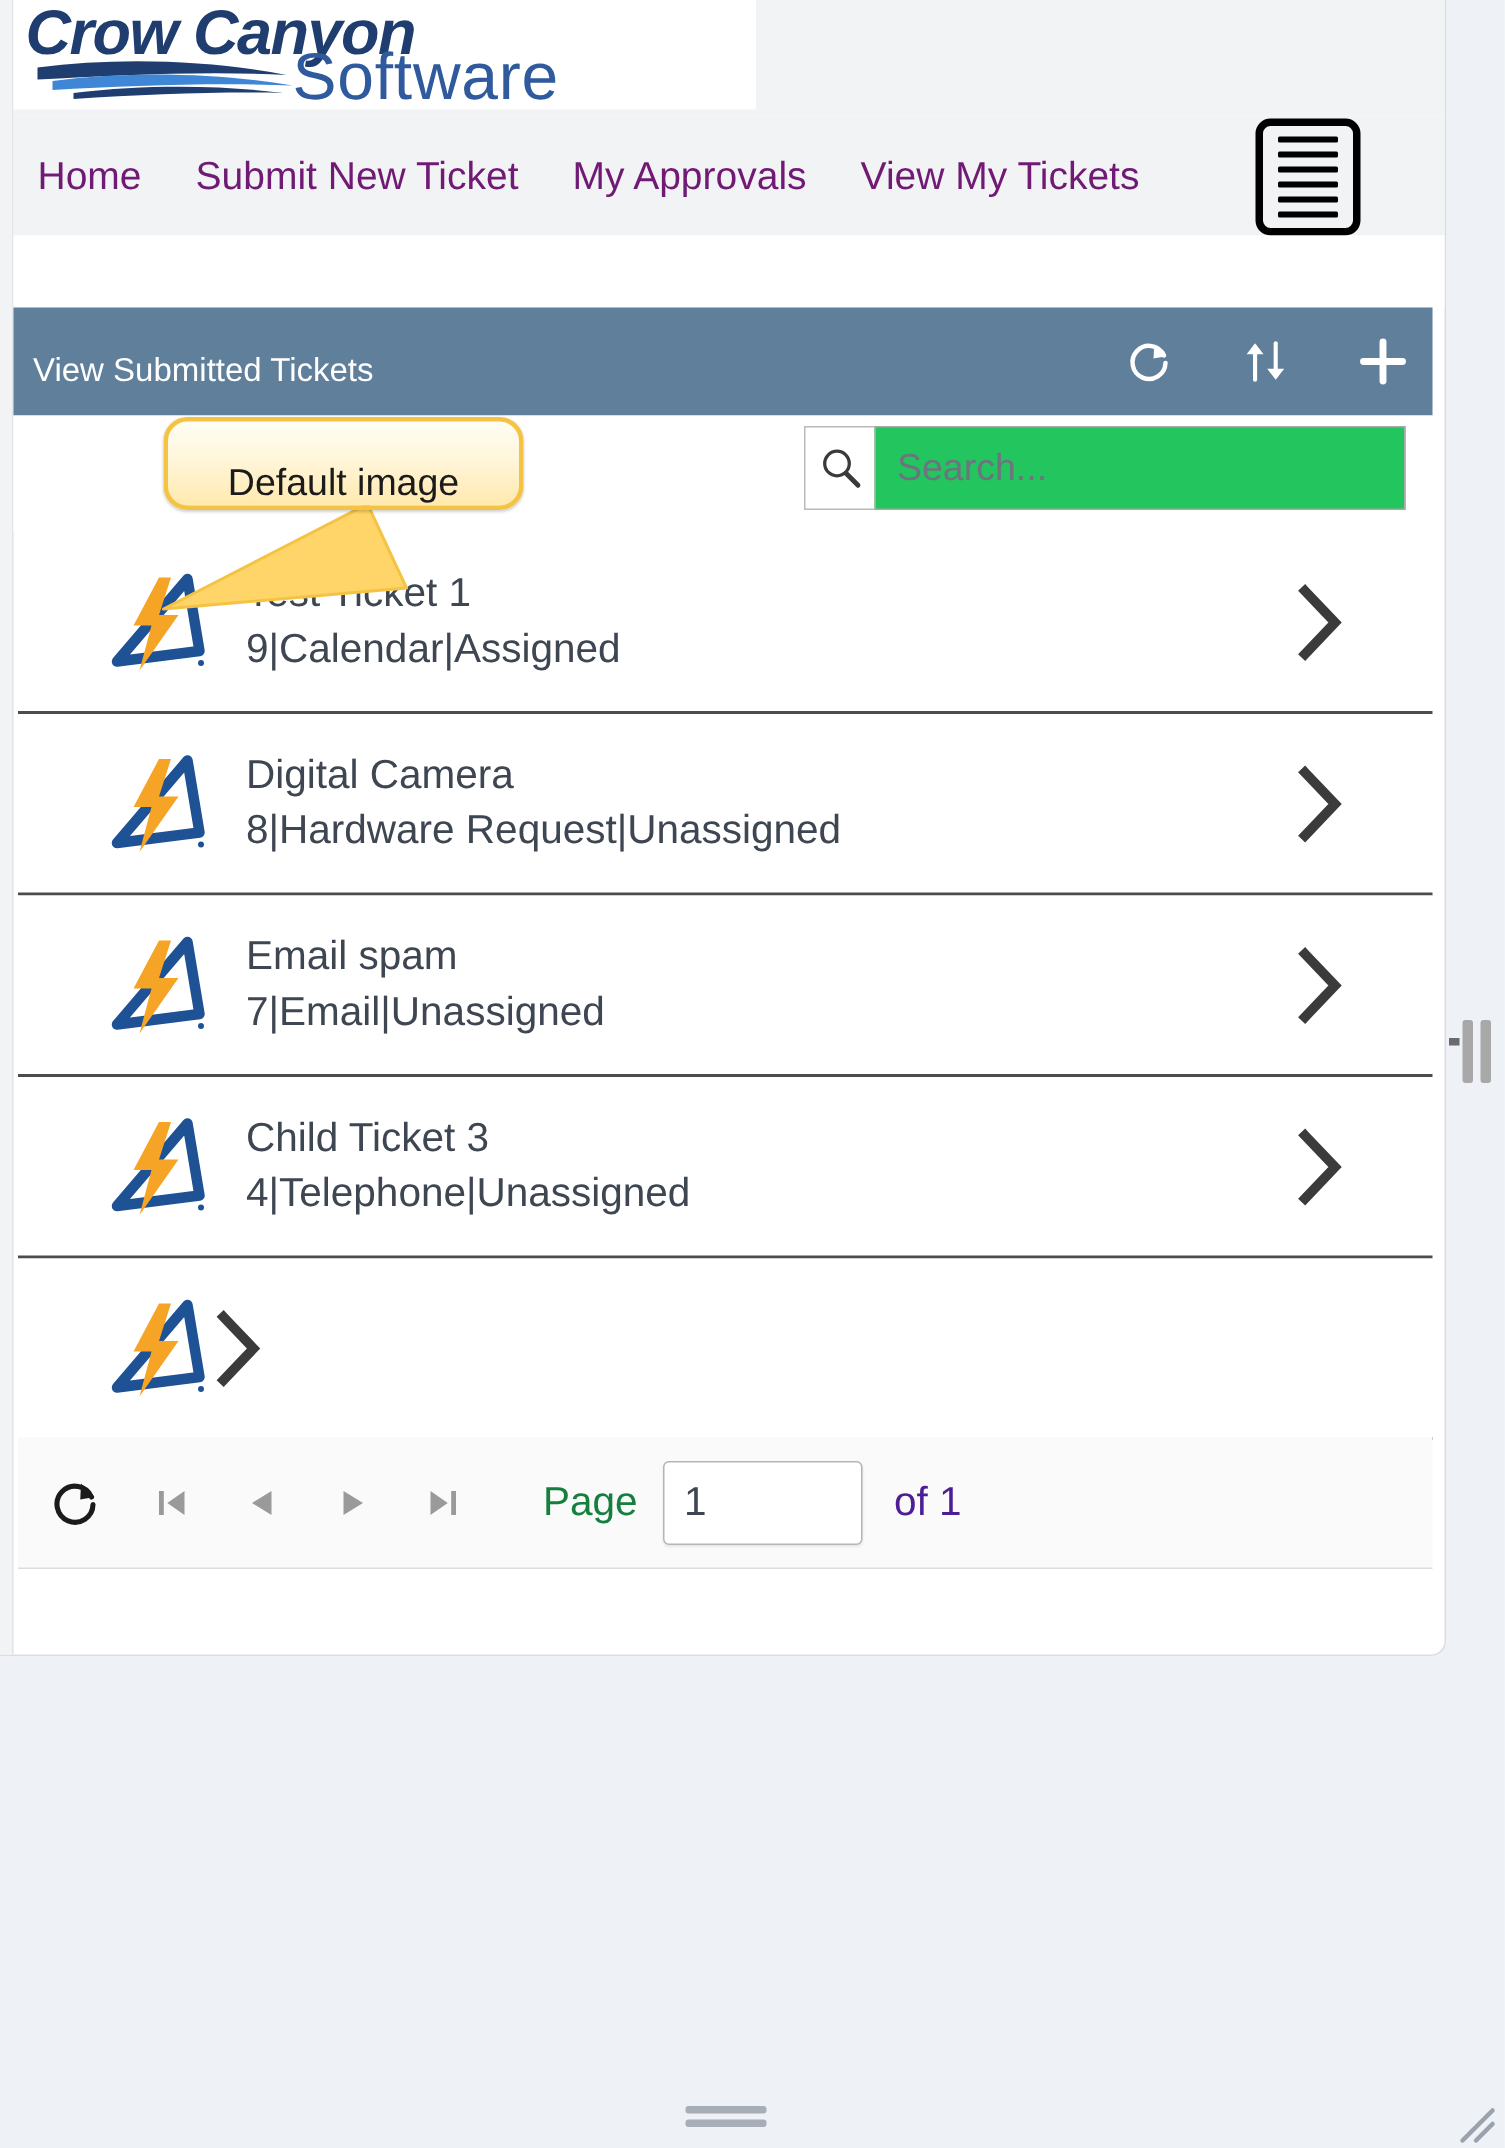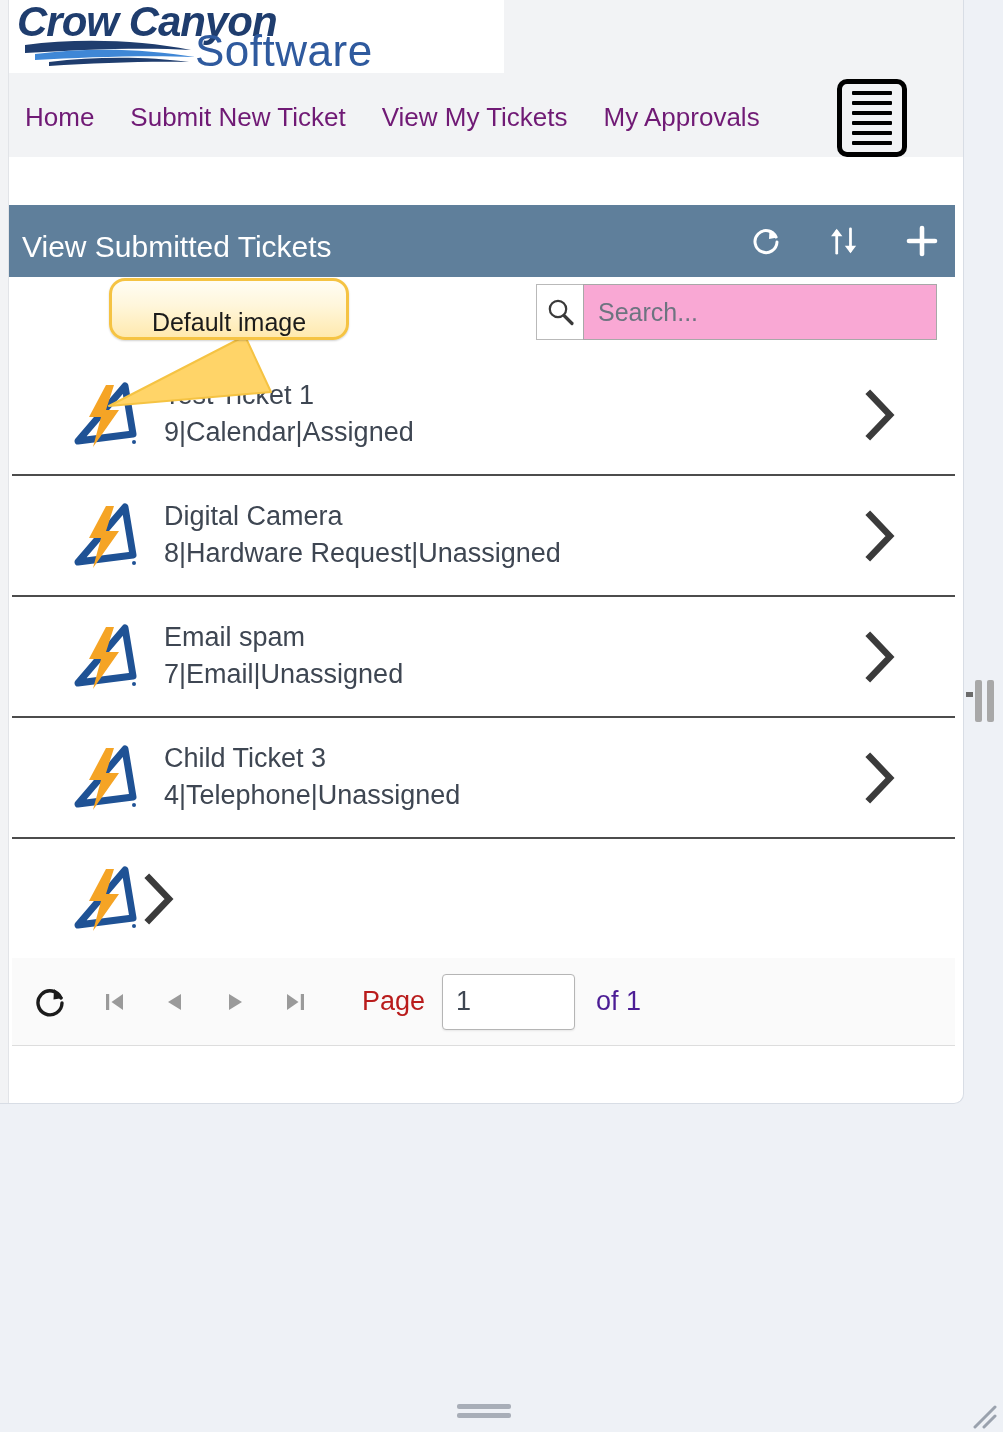--- a/index.html
+++ b/index.html
@@ -110,21 +110,21 @@
   
   .view-header {
     position: absolute;
     left: 9px; top: 205px;
     width: 946px; height: 72px;
     background: #5f7f9b;
     display: flex;
     align-items: center;
   }
   .view-title {
-    font-size: 30px;
+    font-size: 22px;
     color: #ffffff;
     margin-left: 13px;
     white-space: nowrap;
     margin-top: 12px;
   }
   .header-actions {
     position: absolute;
     right: 16px; top: 0;
     height: 72px;
     display: flex;
@@ -158,21 +158,21 @@
     width: 47px; height: 56px;
     border: 1px solid #b9b9b9;
     border-right: none;
     background: #ffffff;
     display: flex; align-items: center; justify-content: center;
     cursor: pointer;
   }
   .search-input {
     width: 354px; height: 56px;
     border: 1px solid #a8a8a8;
-    background: #f9a8d4;
+    background: #22c55e;
     font-size: 25px;
     color: #555;
     padding: 0 14px;
     outline: none;
     font-family: "Liberation Sans", sans-serif;
   }
   .search-input::placeholder { color: #6d7480; }
 
   
   .callout {
@@ -262,21 +262,21 @@
     cursor: pointer;
     width: 46px; height: 46px;
   }
   .pg-refresh { margin-left: 16px; }
   .pg-first { margin-left: 18px; }
   .pg-prev  { margin-left: 14px; }
   .pg-next  { margin-left: 14px; }
   .pg-last  { margin-left: 14px; }
   .pg-label {
     font-size: 27px;
-    color: #b91c1c;
+    color: #15803d;
     margin-left: 44px;
   }
   .pg-input {
     width: 133px; height: 56px;
     margin-left: 17px;
     border: 1px solid #b5b5b5;
     border-radius: 4px;
     background: #ffffff;
     font-size: 27px;
     color: #3e4652;
@@ -367,22 +367,22 @@
           <path d="M40 62 C 90 56, 140 57, 180 62 C 138 61, 88 63, 40 66 Z" fill="#1f3d6e"></path>
           <text x="186" y="66" font-family="Liberation Sans, sans-serif" font-size="44" fill="#2f5a9e" letter-spacing="0.5">Software</text>
         </svg>
       </div>
     </div>
 
     <div class="navbar">
       <div class="nav-items">
         <a class="nav-link" href="#">Home</a>
         <a class="nav-link" href="#">Submit New Ticket</a>
+        <a class="nav-link" href="#">My Approvals</a>
         <a class="nav-link" href="#">View My Tickets</a>
-        <a class="nav-link" href="#">My Approvals</a>
       </div>
     </div>
 
     <div class="hamburger-btn">
       <i></i>
       <i></i>
       <i></i>
       <i></i>
       <i></i>
       <i></i>

